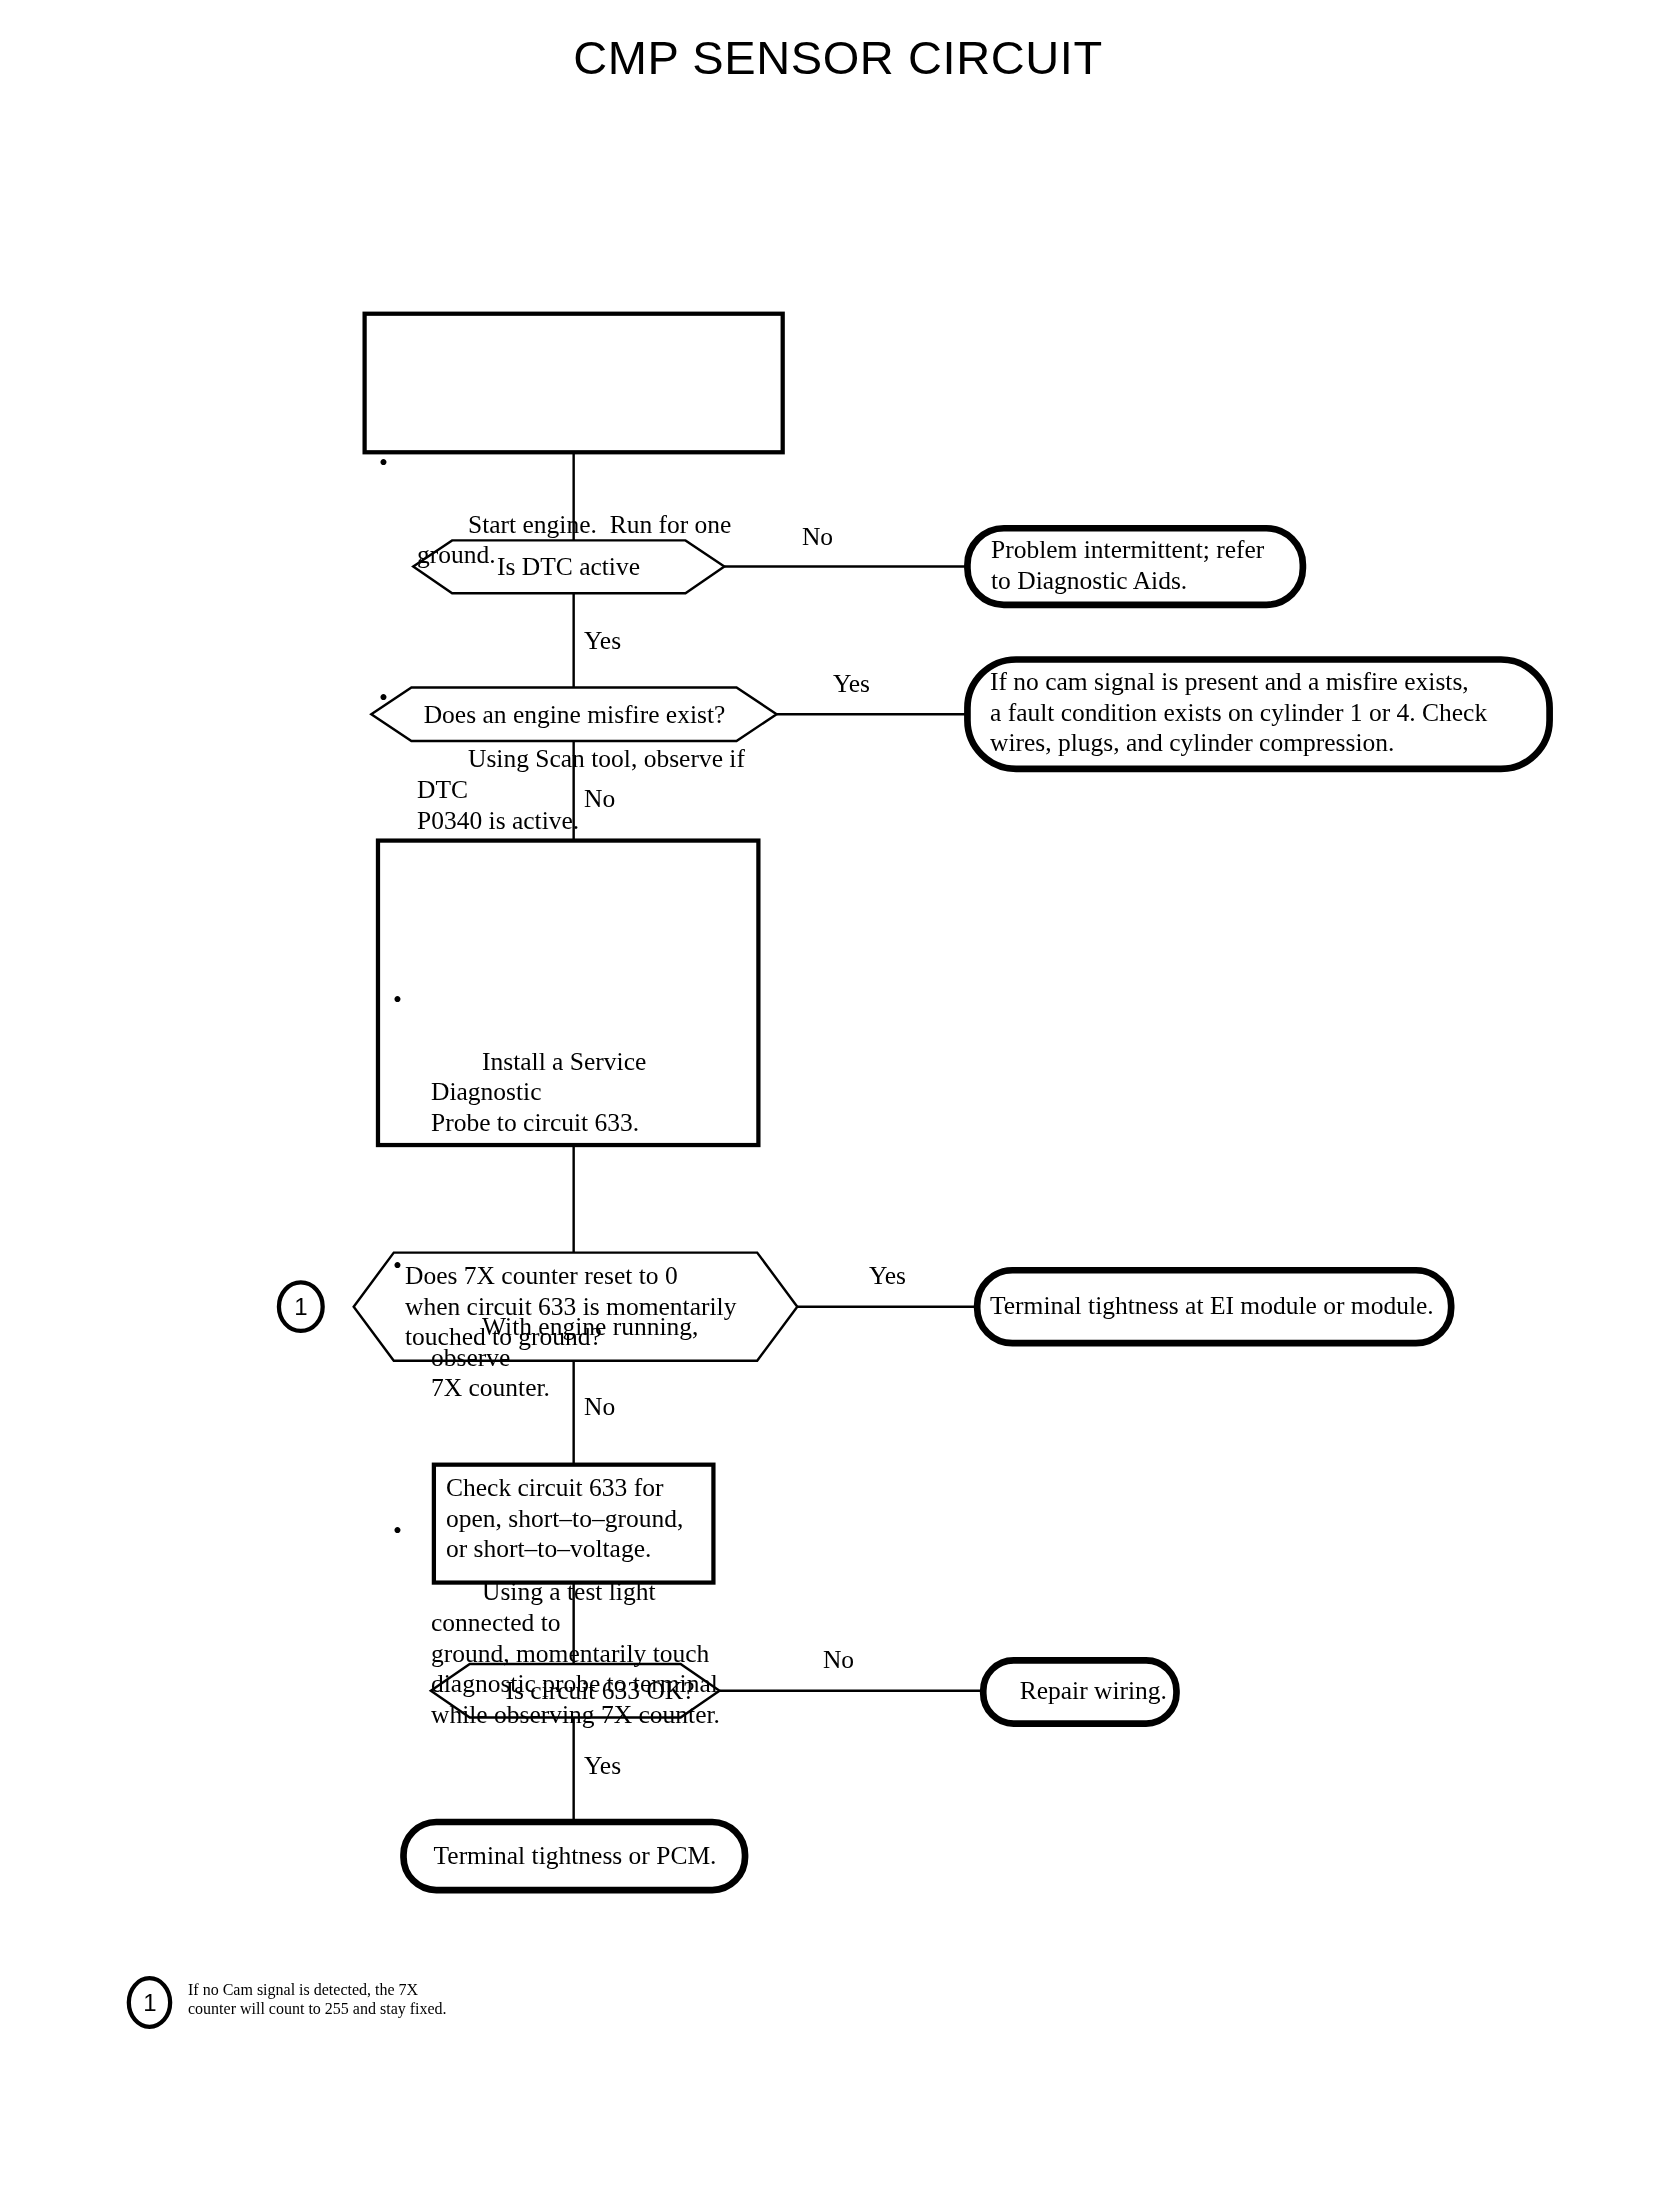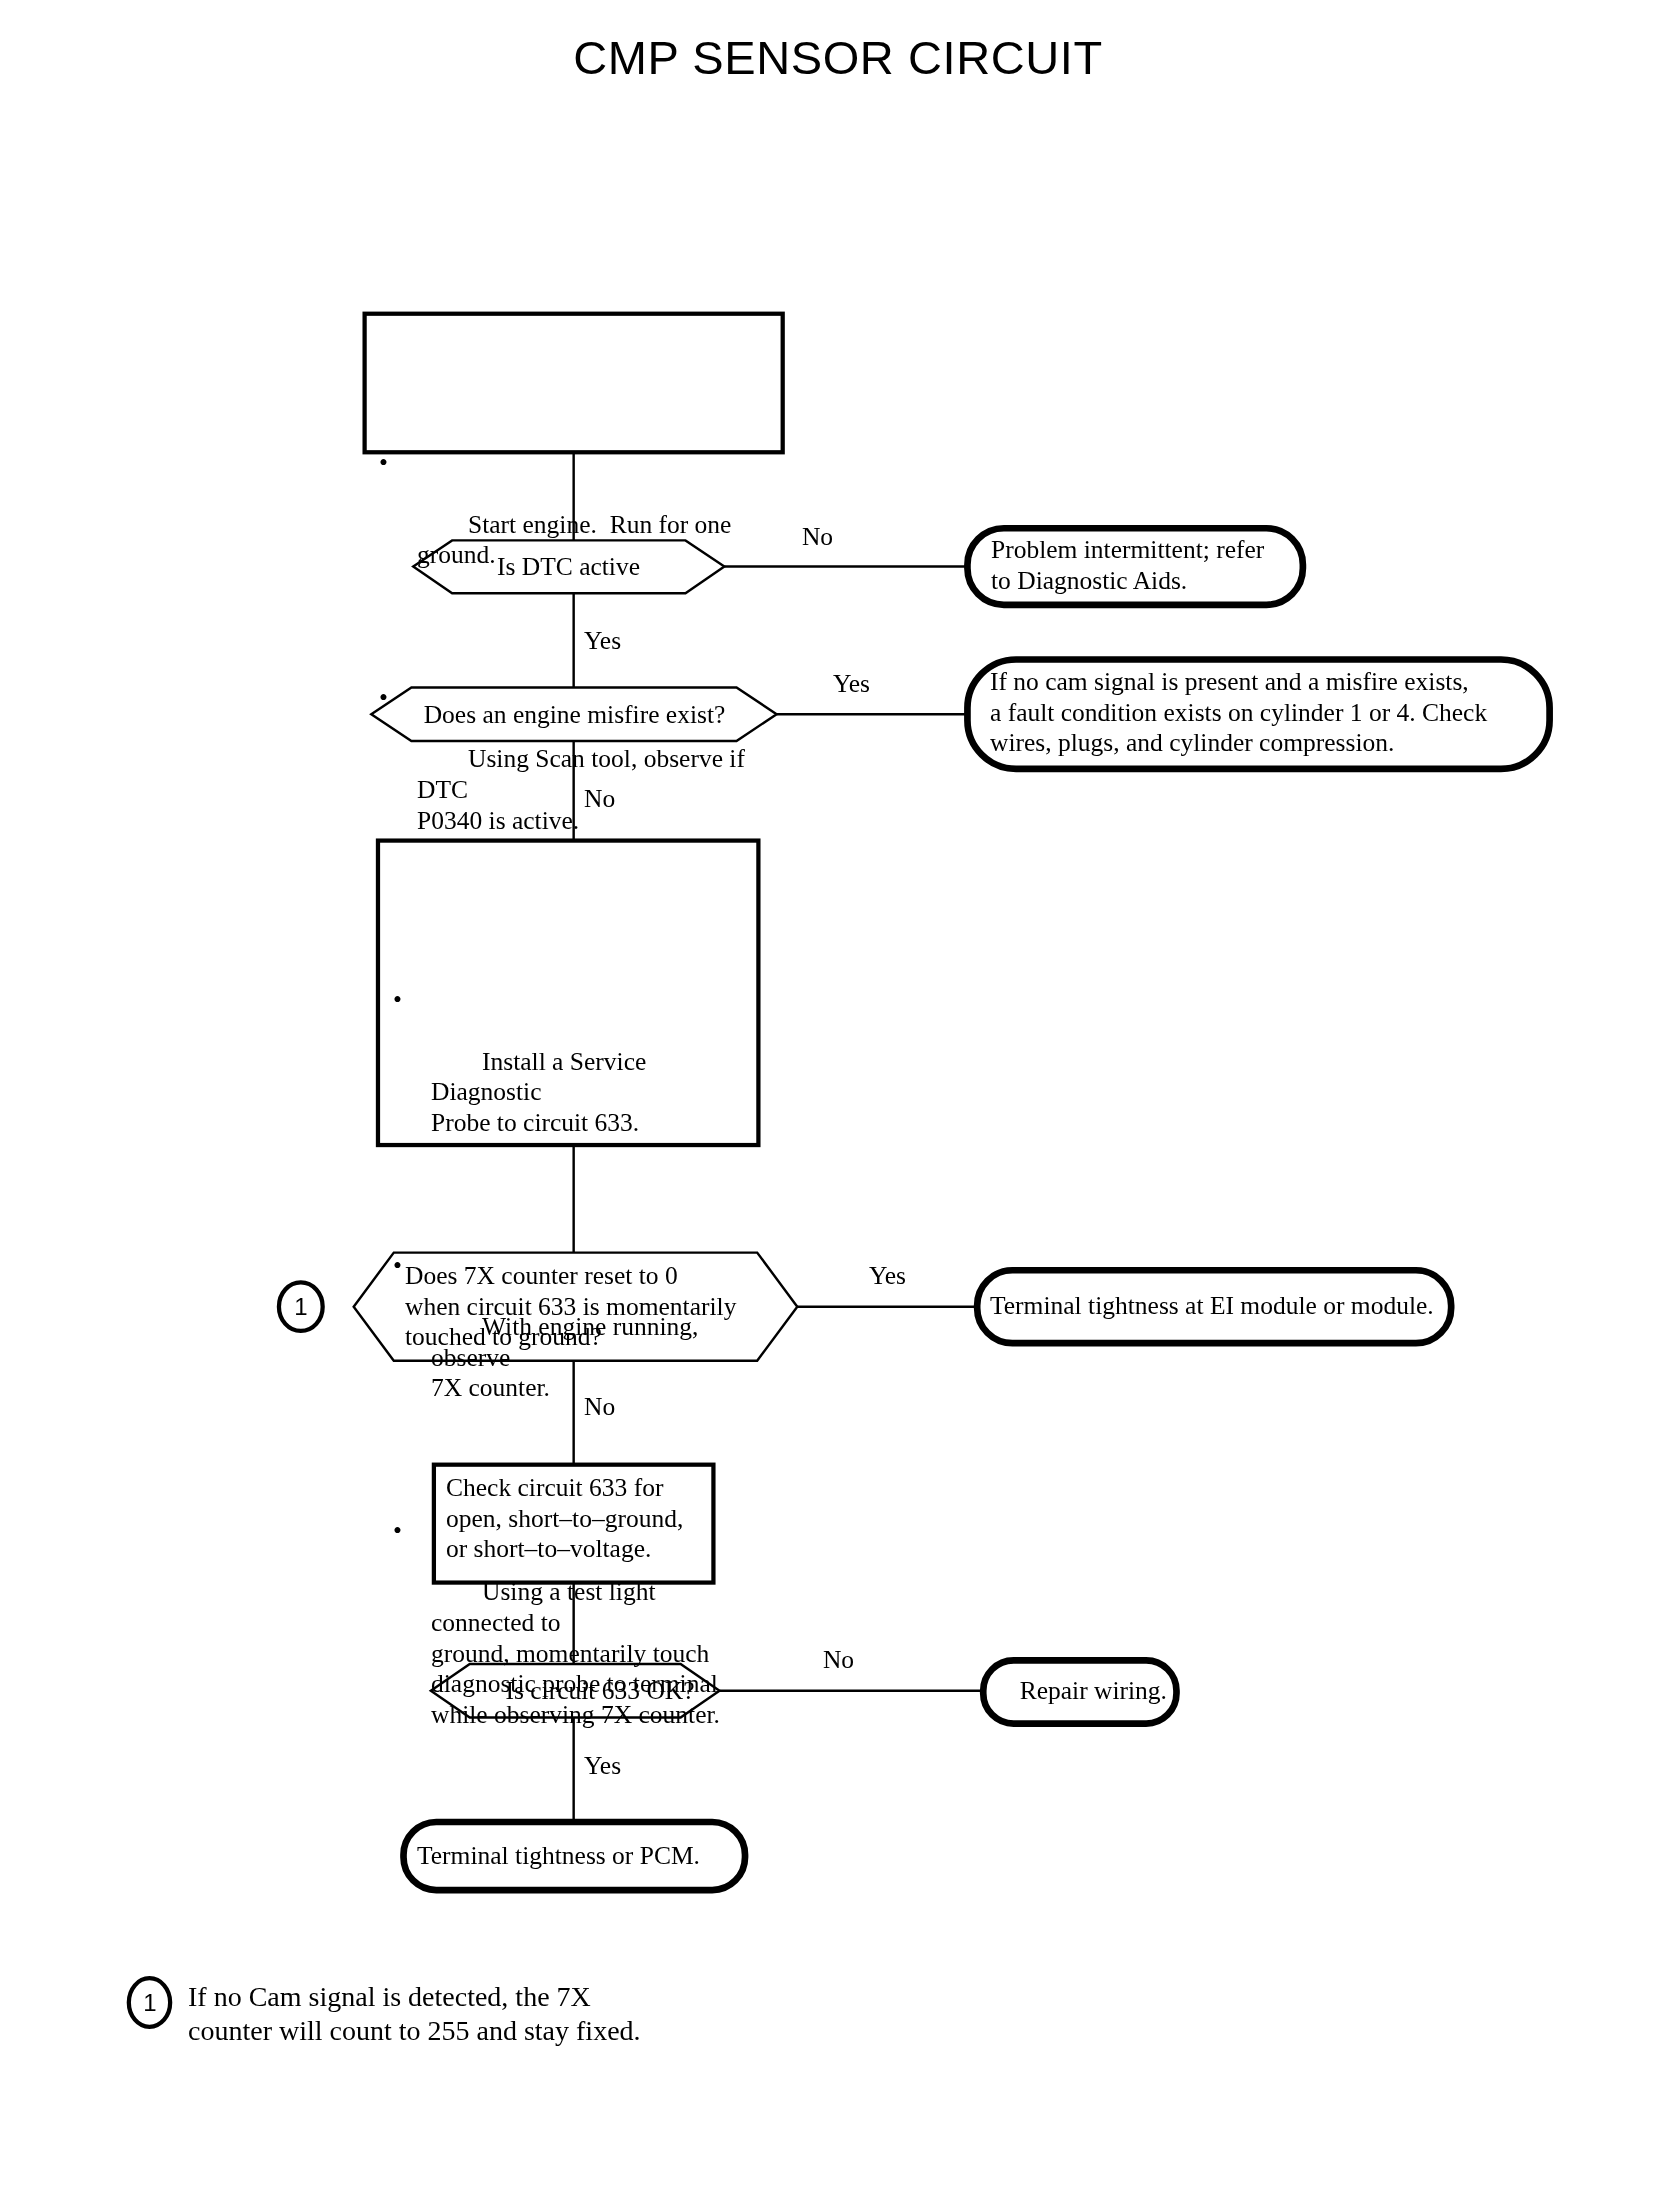--- a/index.html
+++ b/index.html
@@ -92,21 +92,21 @@
   }
   .bullet-list li:last-child { margin-bottom: 0; }
   .bullet-list li .bullet-dot {
     position: absolute;
     left: 4.9px;
     top: 0;
     font-size: 25.5px;
     line-height: 1.20;
   }
   .footnote-txt {
-    font-size: 28px;
+    font-size: 16px;
   }
 </style>
 </head>
 <body>
 
 <div id="page">
 
   <div id="page-title">CMP SENSOR CIRCUIT</div>
 
   <svg id="flow-svg" viewBox="0 0 2758 3628">
@@ -235,20 +235,20 @@
 or short–to–voltage.</div>
 
   <div class="txt body-txt" style="left:457px; top:1676px; width:286px; text-align:center;">Is circuit 633 OK?</div>
 
   <div class="txt branch-label" style="left:802px; top:1645px; width:73px;">No</div>
 
   <div class="txt body-txt" style="left:994px; top:1676px; width:173px; text-align:right;">Repair wiring.</div>
 
   <div class="txt branch-label" style="left:584px; top:1751px; width:73px; text-align:left;">Yes</div>
 
-  <div class="txt body-txt" style="left:417px; top:1841px; width:316px; text-align:left;">Terminal tightness or PCM.</div>
+  <div class="txt body-txt" style="left:417px; top:1841px; width:316px; text-align:center;">Terminal tightness or PCM.</div>
 
   <div class="marker-num" style="left:128px; top:1989px; width:44px;">1</div>
   <div class="txt footnote-txt" style="left:188px; top:1980px; width:547px;">If no Cam signal is detected, the 7X
 counter will count to 255 and stay fixed.</div>
 
 </div>
 
 
 </body></html>

